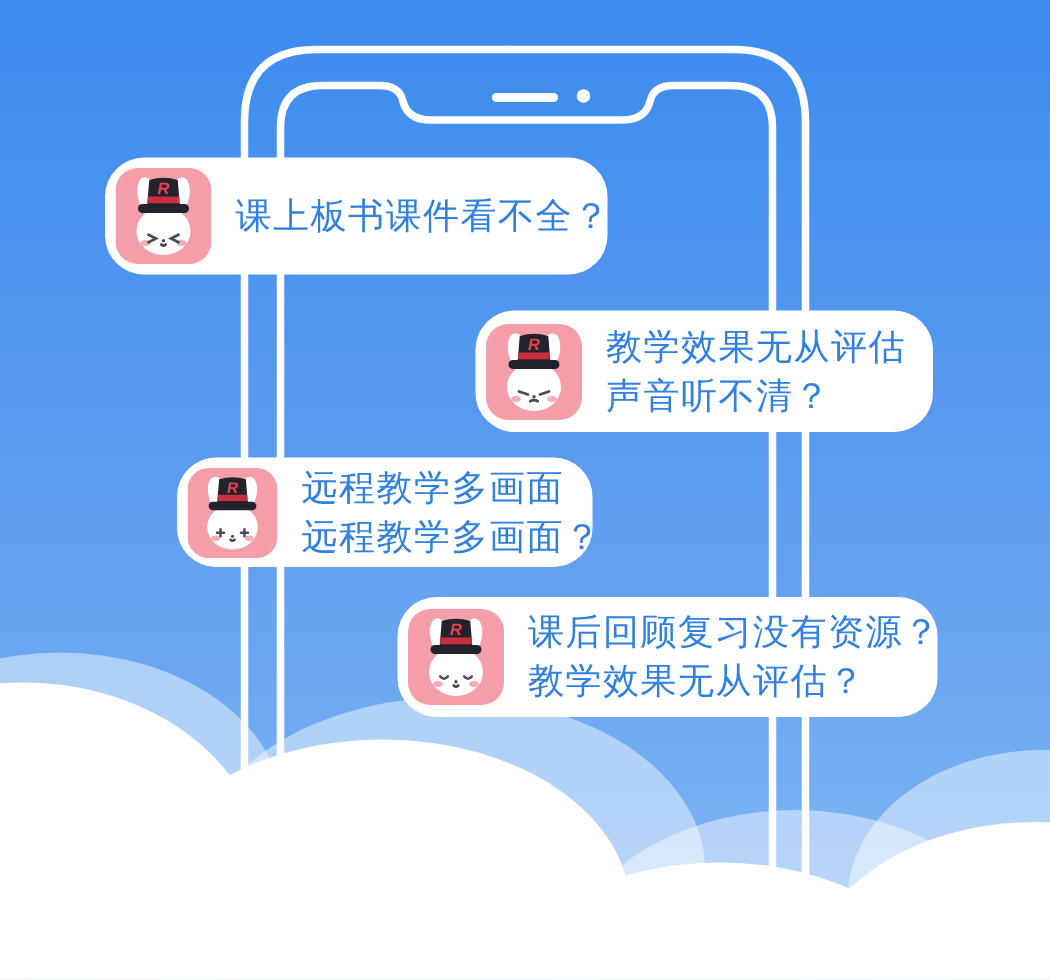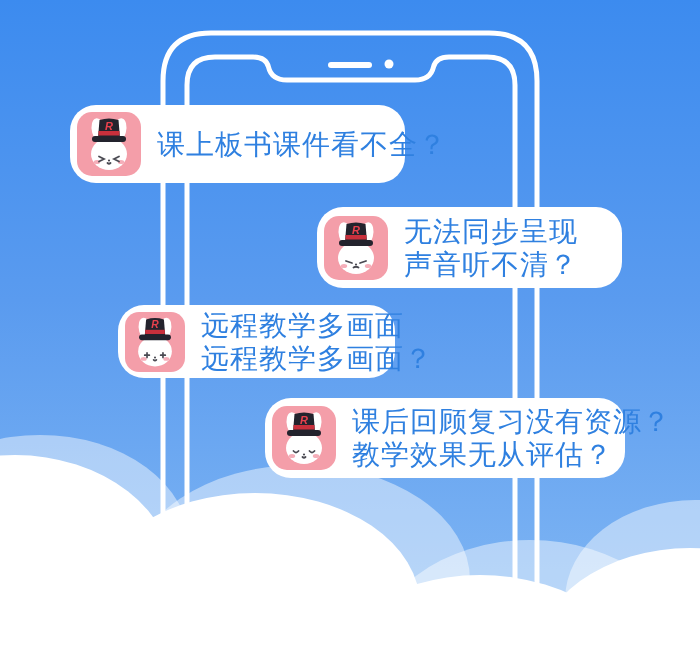--- a/index.html
+++ b/index.html
@@ -21,21 +21,21 @@
     position:absolute;display:flex;align-items:center;gap:16px;
     background:var(--bubble-bg);border-radius:26px;padding-left:7px;
   }
   .bubble-1{left:70px;top:105px;width:335px;height:78px;}
   .bubble-2{left:317px;top:207px;width:305px;height:81px;}
   .bubble-3{left:118px;top:305px;width:277px;height:73px;}
   .bubble-4{left:265px;top:398px;width:360px;height:80px;}
   .avatar{flex:0 0 auto;width:64px;height:64px;display:block;}
   .bubble-3 .avatar{width:60px;height:60px;}
   .bubble-text{
-    color:var(--text-blue);font-size:28px;line-height:33px;
+    color:var(--text-blue);font-size:24px;line-height:33px;
     font-weight:500;letter-spacing:1px;white-space:nowrap;
   }
   .bubble-text span{display:block;}
 </style>
 </head>
 <body>
 
 <div class="scene">
 
   <svg class="layer" viewBox="0 0 700 653" aria-hidden="true">
@@ -101,21 +101,21 @@
       <ellipse cx="20" cy="50" rx="3.2" ry="2" fill="var(--avatar-blush)"></ellipse>
       <ellipse cx="44" cy="50" rx="3.2" ry="2" fill="var(--avatar-blush)"></ellipse>
       <g stroke="#4A4A52" stroke-width="1.8" fill="none" stroke-linecap="round">
         <path d="M22 45 l6 2"></path>
         <path d="M42 45 l-6 2"></path>
         <path d="M29.5 51.5 q2.5 -1.5 5 0"></path>
       </g>
       <circle cx="32" cy="48.5" r="1.1" fill="#4A4A52"></circle>
     </svg>
     <div class="bubble-text">
-      <span>无法同步呈现</span>
+      <span>教学效果无从评估</span>
       <span>声音听不清？</span>
     </div>
   </div>
 
   <div class="bubble bubble-3">
     <svg class="avatar" viewBox="0 0 64 64" aria-hidden="true">
       <rect width="64" height="64" rx="15" fill="var(--avatar-pink)"></rect>
       <ellipse cx="22" cy="19" rx="7" ry="13" fill="#fff" transform="rotate(-14 22 19)"></ellipse>
       <ellipse cx="42" cy="19" rx="7" ry="13" fill="#fff" transform="rotate(14 42 19)"></ellipse>
       <ellipse cx="32" cy="42" rx="18" ry="16" fill="#fff"></ellipse>

